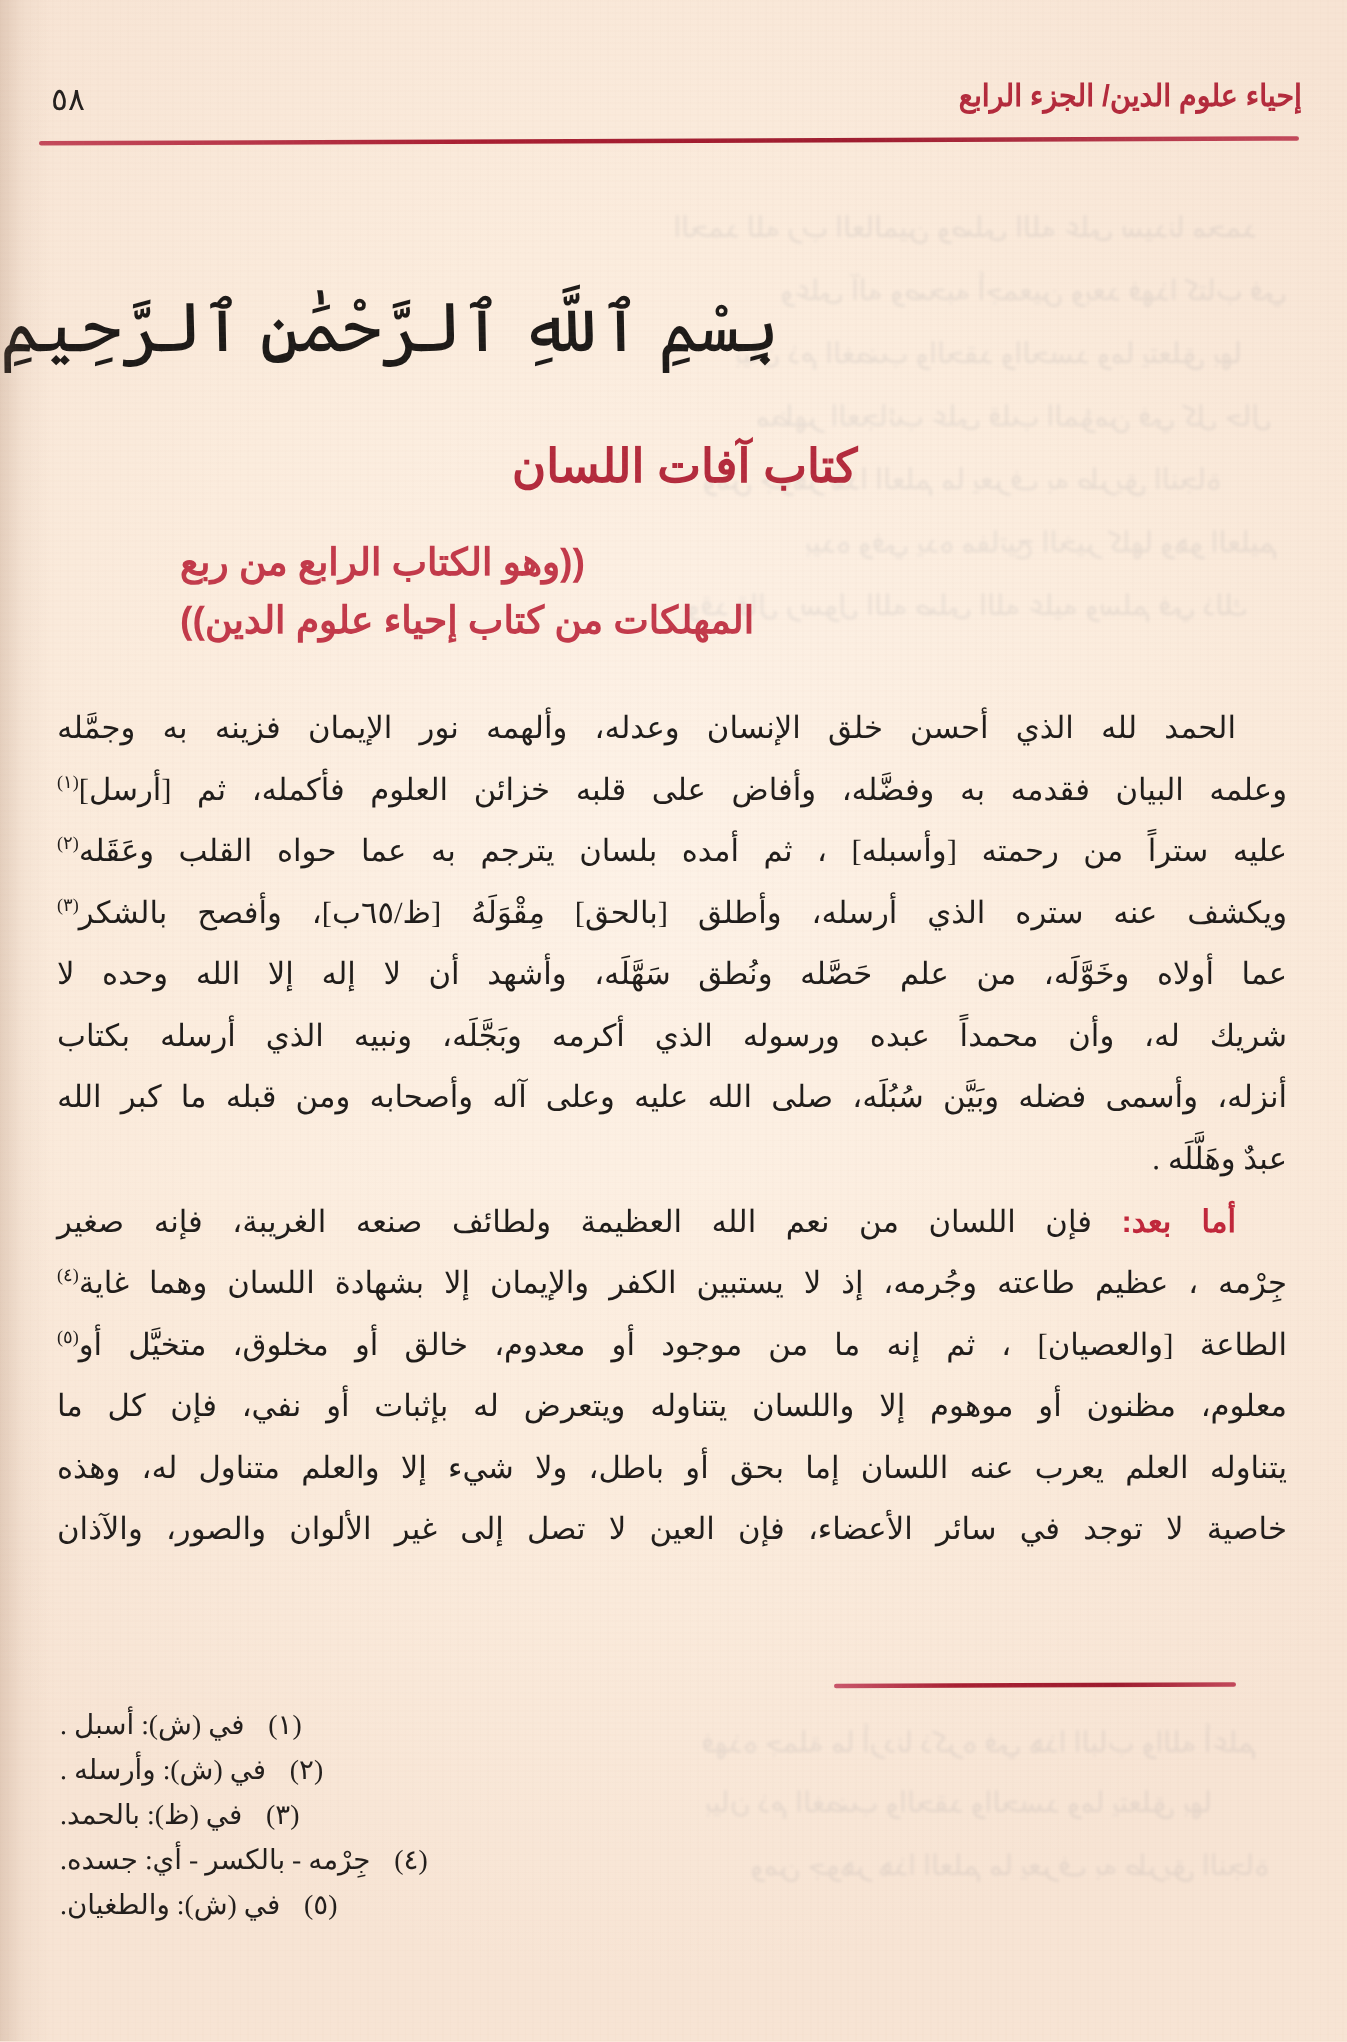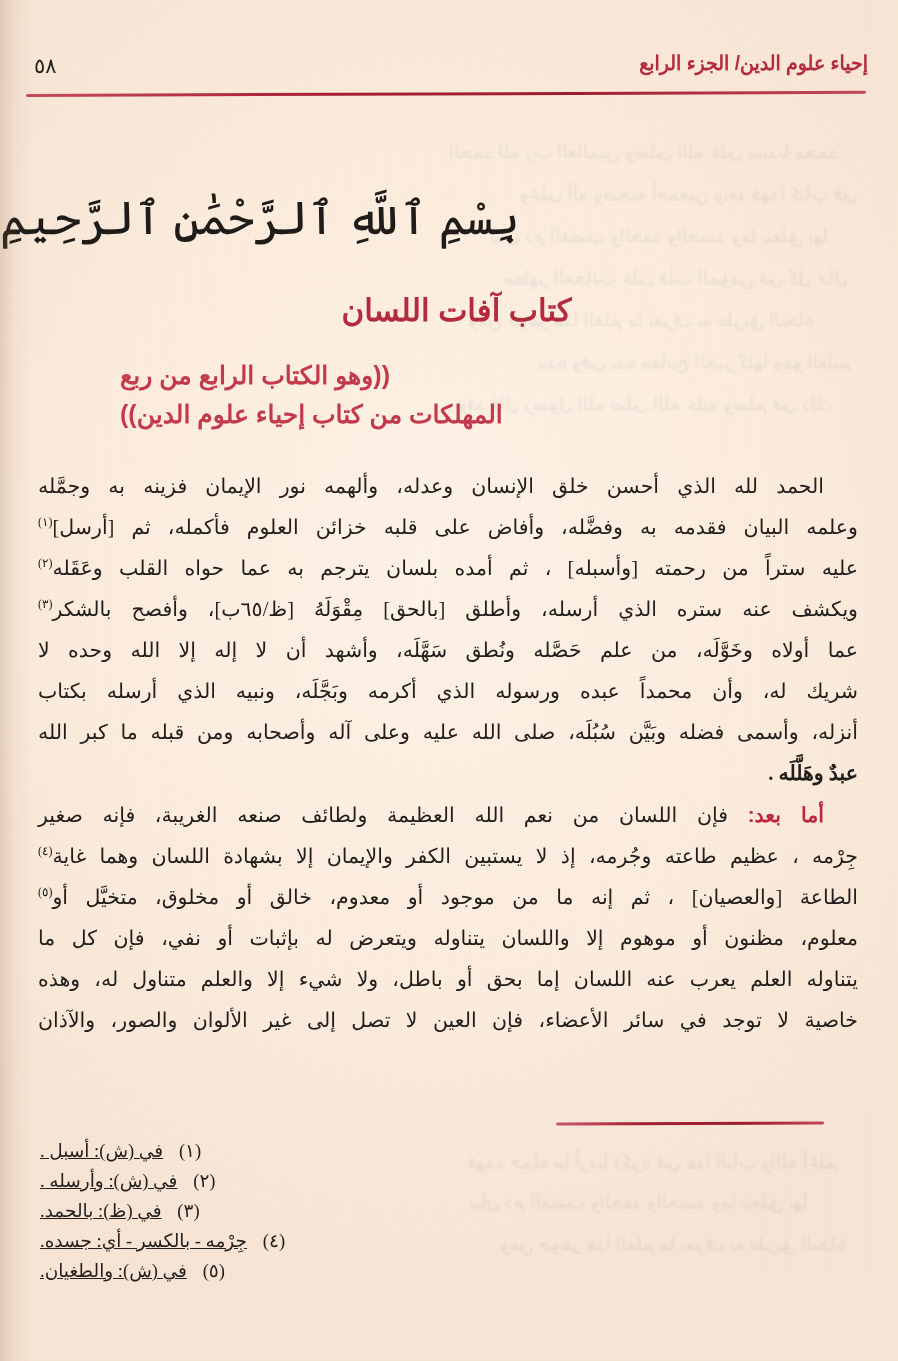--- a/index.html
+++ b/index.html
@@ -150,21 +150,20 @@
   }
   #body .ln {
     display: block;
     white-space: nowrap;
     text-align: justify;
   }
   #body .ln.first { text-indent: 34px; }
   #body .ln.short {
     text-align: center;
     text-align-last: right;
-    font-weight: bold;
   }
   #body .gap { height: 11px; }
   .redlbl {
     color: #c0273b;
     font-weight: 700;
     font-family: "Liberation Sans", sans-serif;
   }
   sup.fn {
     font-size: 12px;
     vertical-align: super;
@@ -184,21 +183,20 @@
   }
   #footnotes {
     position: absolute;
     top: 1136px;
     right: 70px;
     left: 40px;
     color: #221e1c;
     font-size: 18.5px;
     line-height: 30px;
     font-family: "Liberation Serif", "DejaVu Serif", serif;
-    text-decoration: underline;
   }
   #footnotes .fnrow {
     display: block;
     text-align: left;
     white-space: nowrap;
     direction: rtl;
   }
   #footnotes .fnum {
     display: inline-block;
     min-width: 42px;

